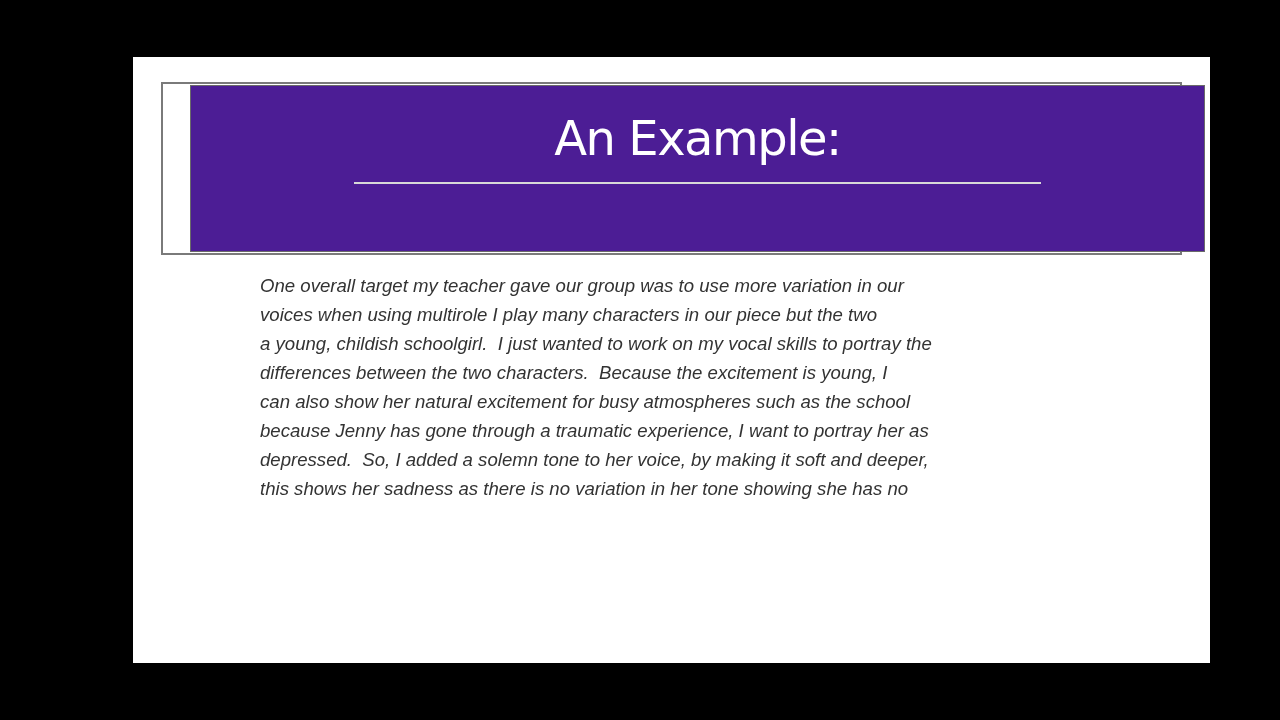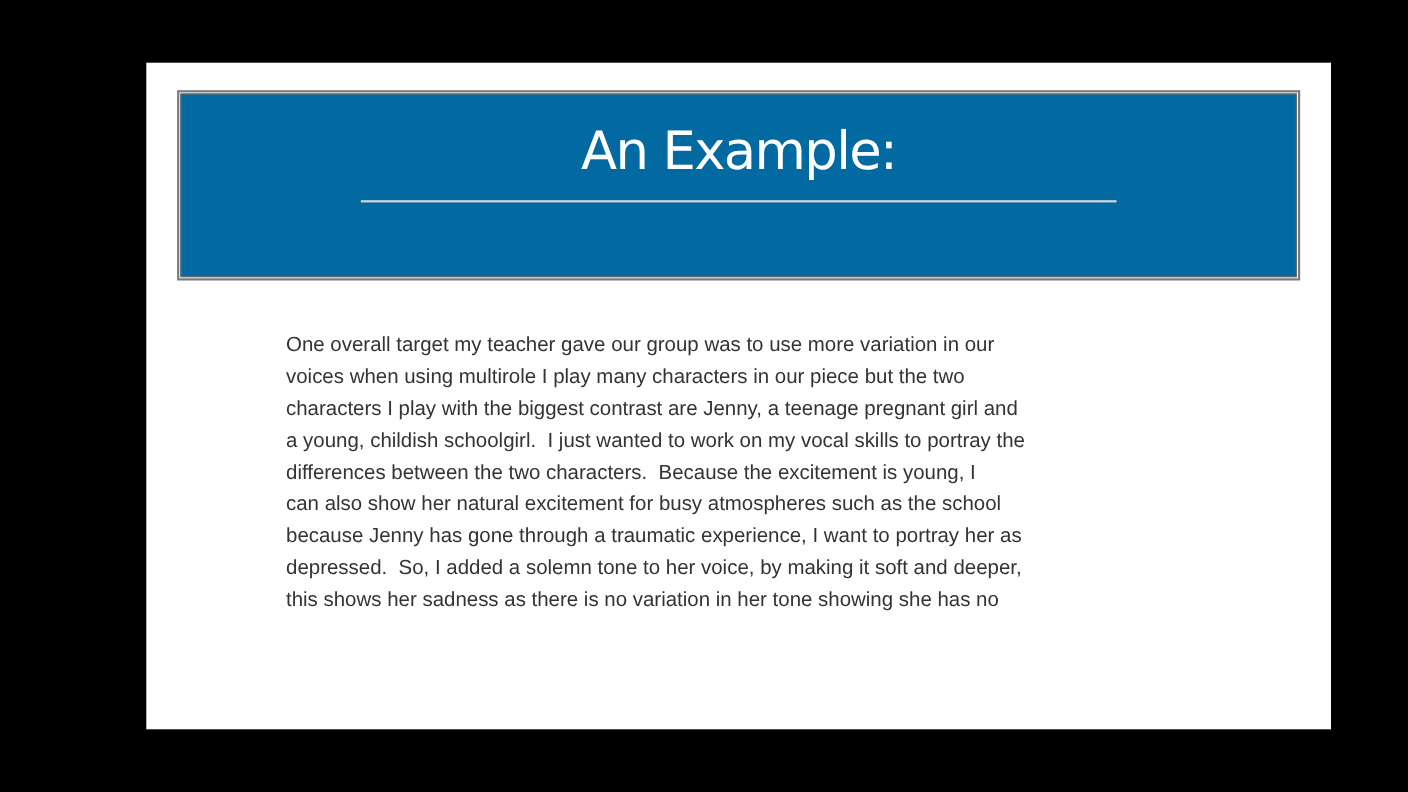--- a/index.html
+++ b/index.html
@@ -27,22 +27,23 @@
       box-sizing: border-box;
       border: 2px solid #7a7a7a;
       background: #ffffff;
       padding: 1px;
     }
     .title-inner {
       width: 100%;
       height: 100%;
       box-sizing: border-box;
       border: 1px solid #6a6a6a;
-      background: #0369a1;
+      background: #4c1d95;
       position: relative;
+      margin-left: 26px;
     }
     .title-text {
       position: absolute;
       left: 0;
       right: 0;
       top: 22px;
       text-align: center;
       color: #ffffff;
       font-family: "DejaVu Sans", sans-serif;
       font-size: 48px;
@@ -53,47 +54,47 @@
       position: absolute;
       left: 163px;   
       width: 687px;  
       top: 96px;     
       height: 2px;
       background: #d8d8d8;
     }
     .body-text {
       position: absolute;
       left: 127px;   
-      top: 241px;    
+      top: 214px;    
       width: 800px;
       color: #333333;
       font-family: "Liberation Sans", sans-serif;
       font-size: 18.6px;
       line-height: 29px;
+      font-style: italic;
     }
     .body-line {
       display: block;
       white-space: pre;
     }
   </style>
 </head>
 <body>
 
 <div class="slide">
   <div class="title-box">
     <div class="title-inner">
       <div class="title-text">An Example:</div>
       <div class="title-rule"></div>
     </div>
   </div>
 
   <div class="body-text">
     <span class="body-line">One overall target my teacher gave our group was to use more variation in our</span>
     <span class="body-line">voices when using multirole I play many characters in our piece but the two</span>
-    <span class="body-line">characters I play with the biggest contrast are Jenny, a teenage pregnant girl and</span>
     <span class="body-line">a young, childish schoolgirl.  I just wanted to work on my vocal skills to portray the</span>
     <span class="body-line">differences between the two characters.  Because the excitement is young, I</span>
     <span class="body-line">can also show her natural excitement for busy atmospheres such as the school</span>
     <span class="body-line">because Jenny has gone through a traumatic experience, I want to portray her as</span>
     <span class="body-line">depressed.  So, I added a solemn tone to her voice, by making it soft and deeper,</span>
     <span class="body-line">this shows her sadness as there is no variation in her tone showing she has no</span>
   </div>
 </div>
 
 </body></html>

